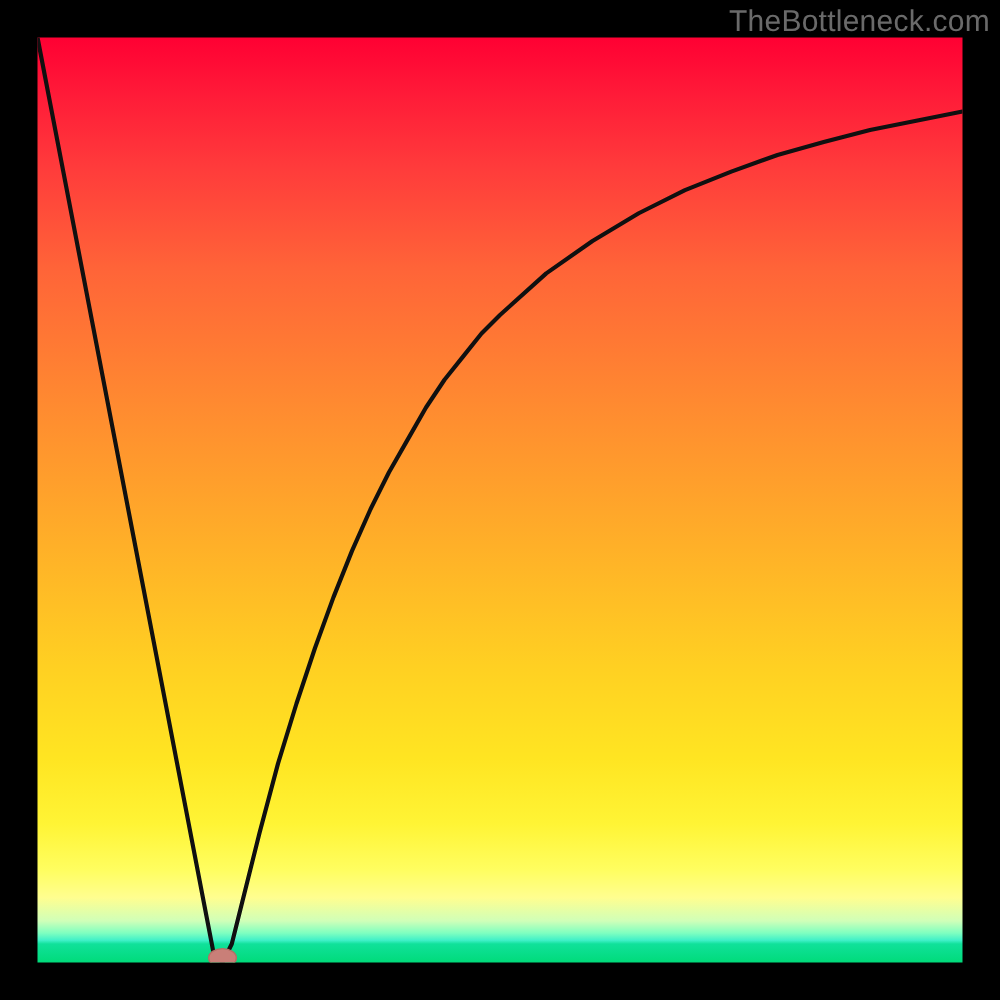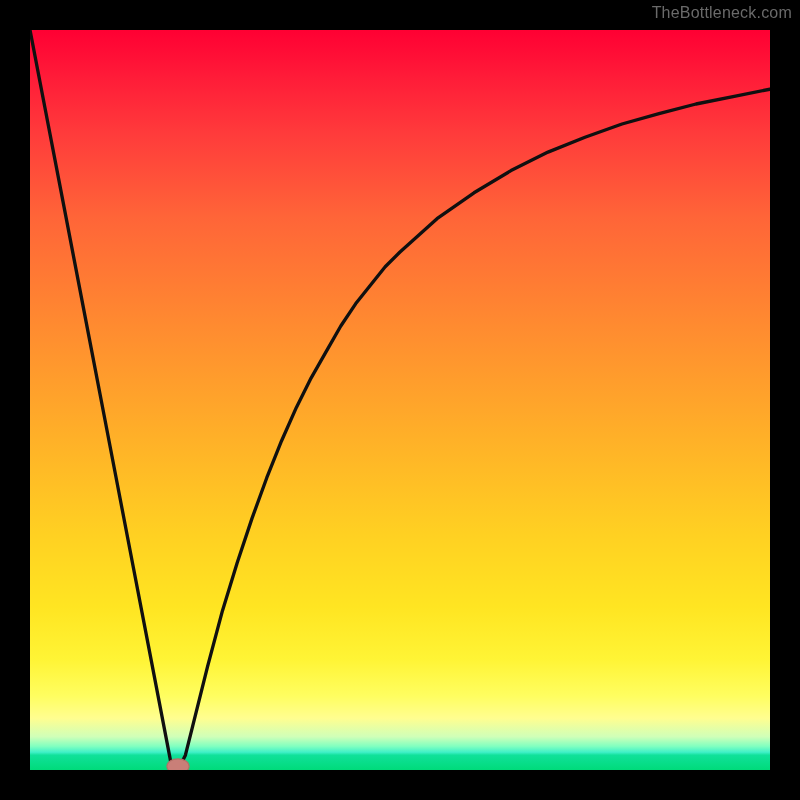--- a/index.html
+++ b/index.html
@@ -49,21 +49,21 @@
     top: 0;
     width: 740px;
     height: 740px;
     display: block;
   }
   .watermark {
     position: absolute;
     top: 4px;
     right: 8px;
     color: #6a6a6a;
-    font-size: 16px;
+    font-size: 24px;
     font-weight: 400;
     letter-spacing: 0.2px;
     user-select: none;
     margin-left: 40px;
   }
 </style>
 </head>
 <body>
 
 <div class="frame">

